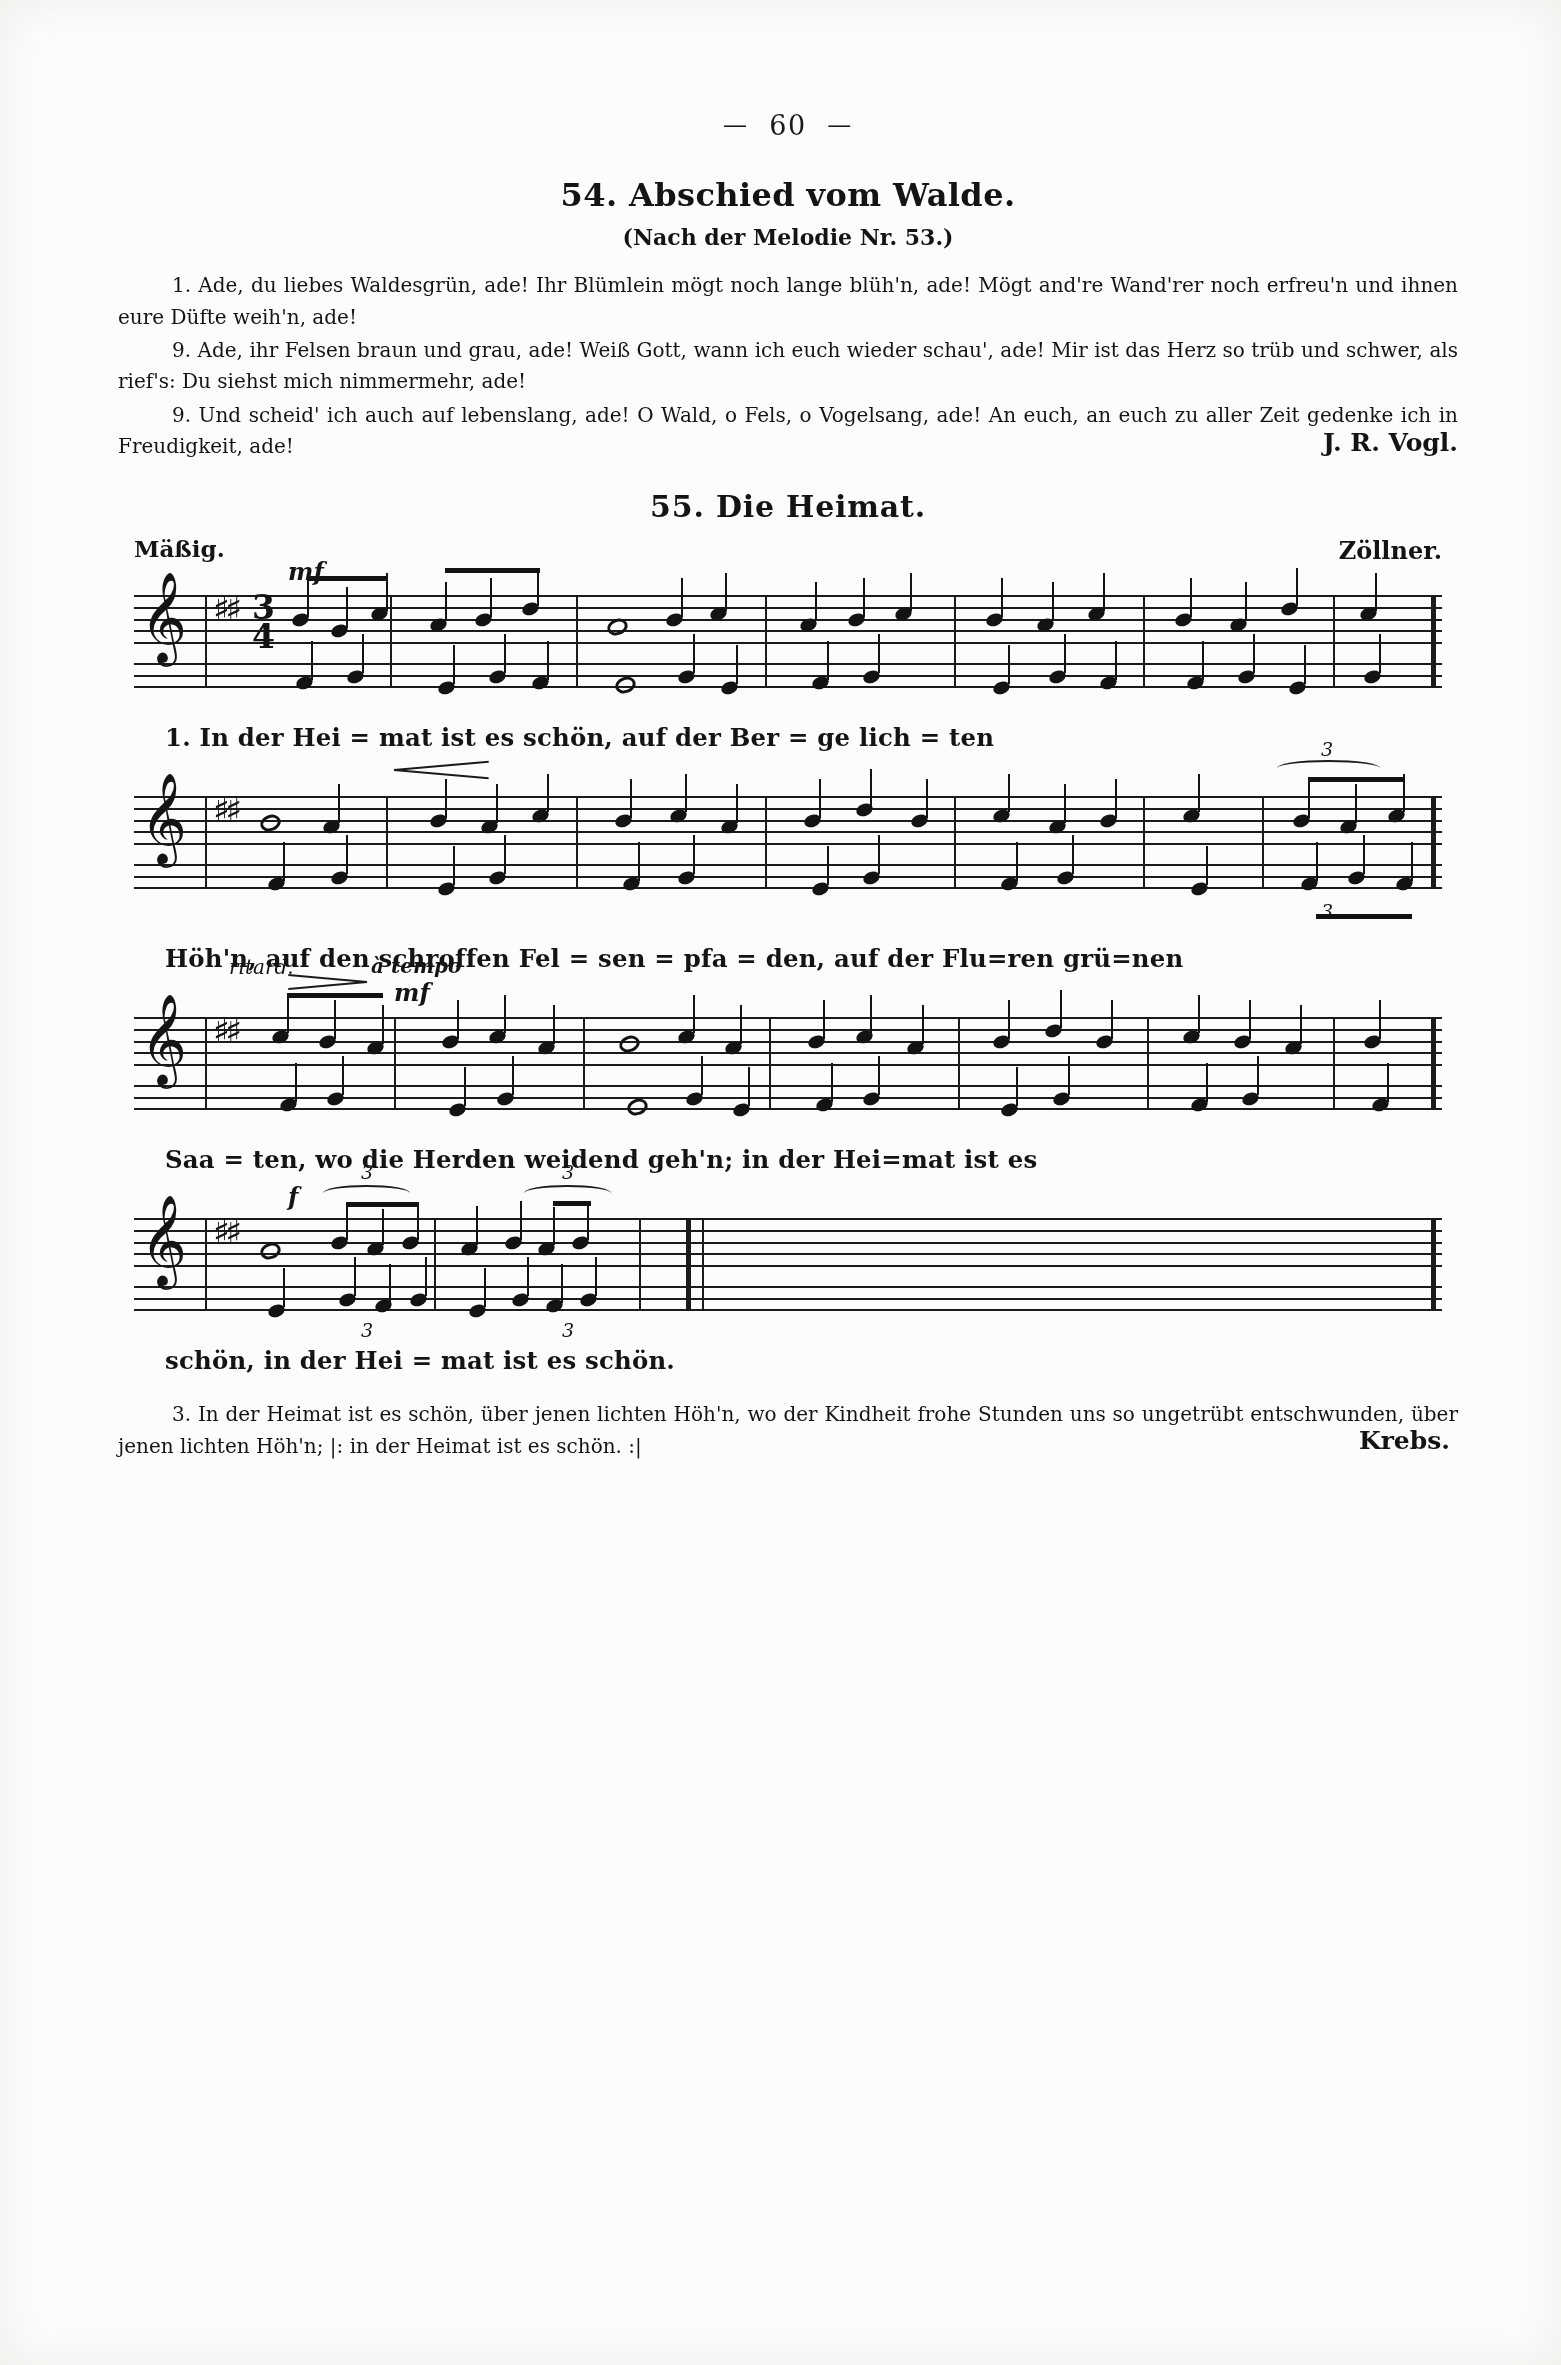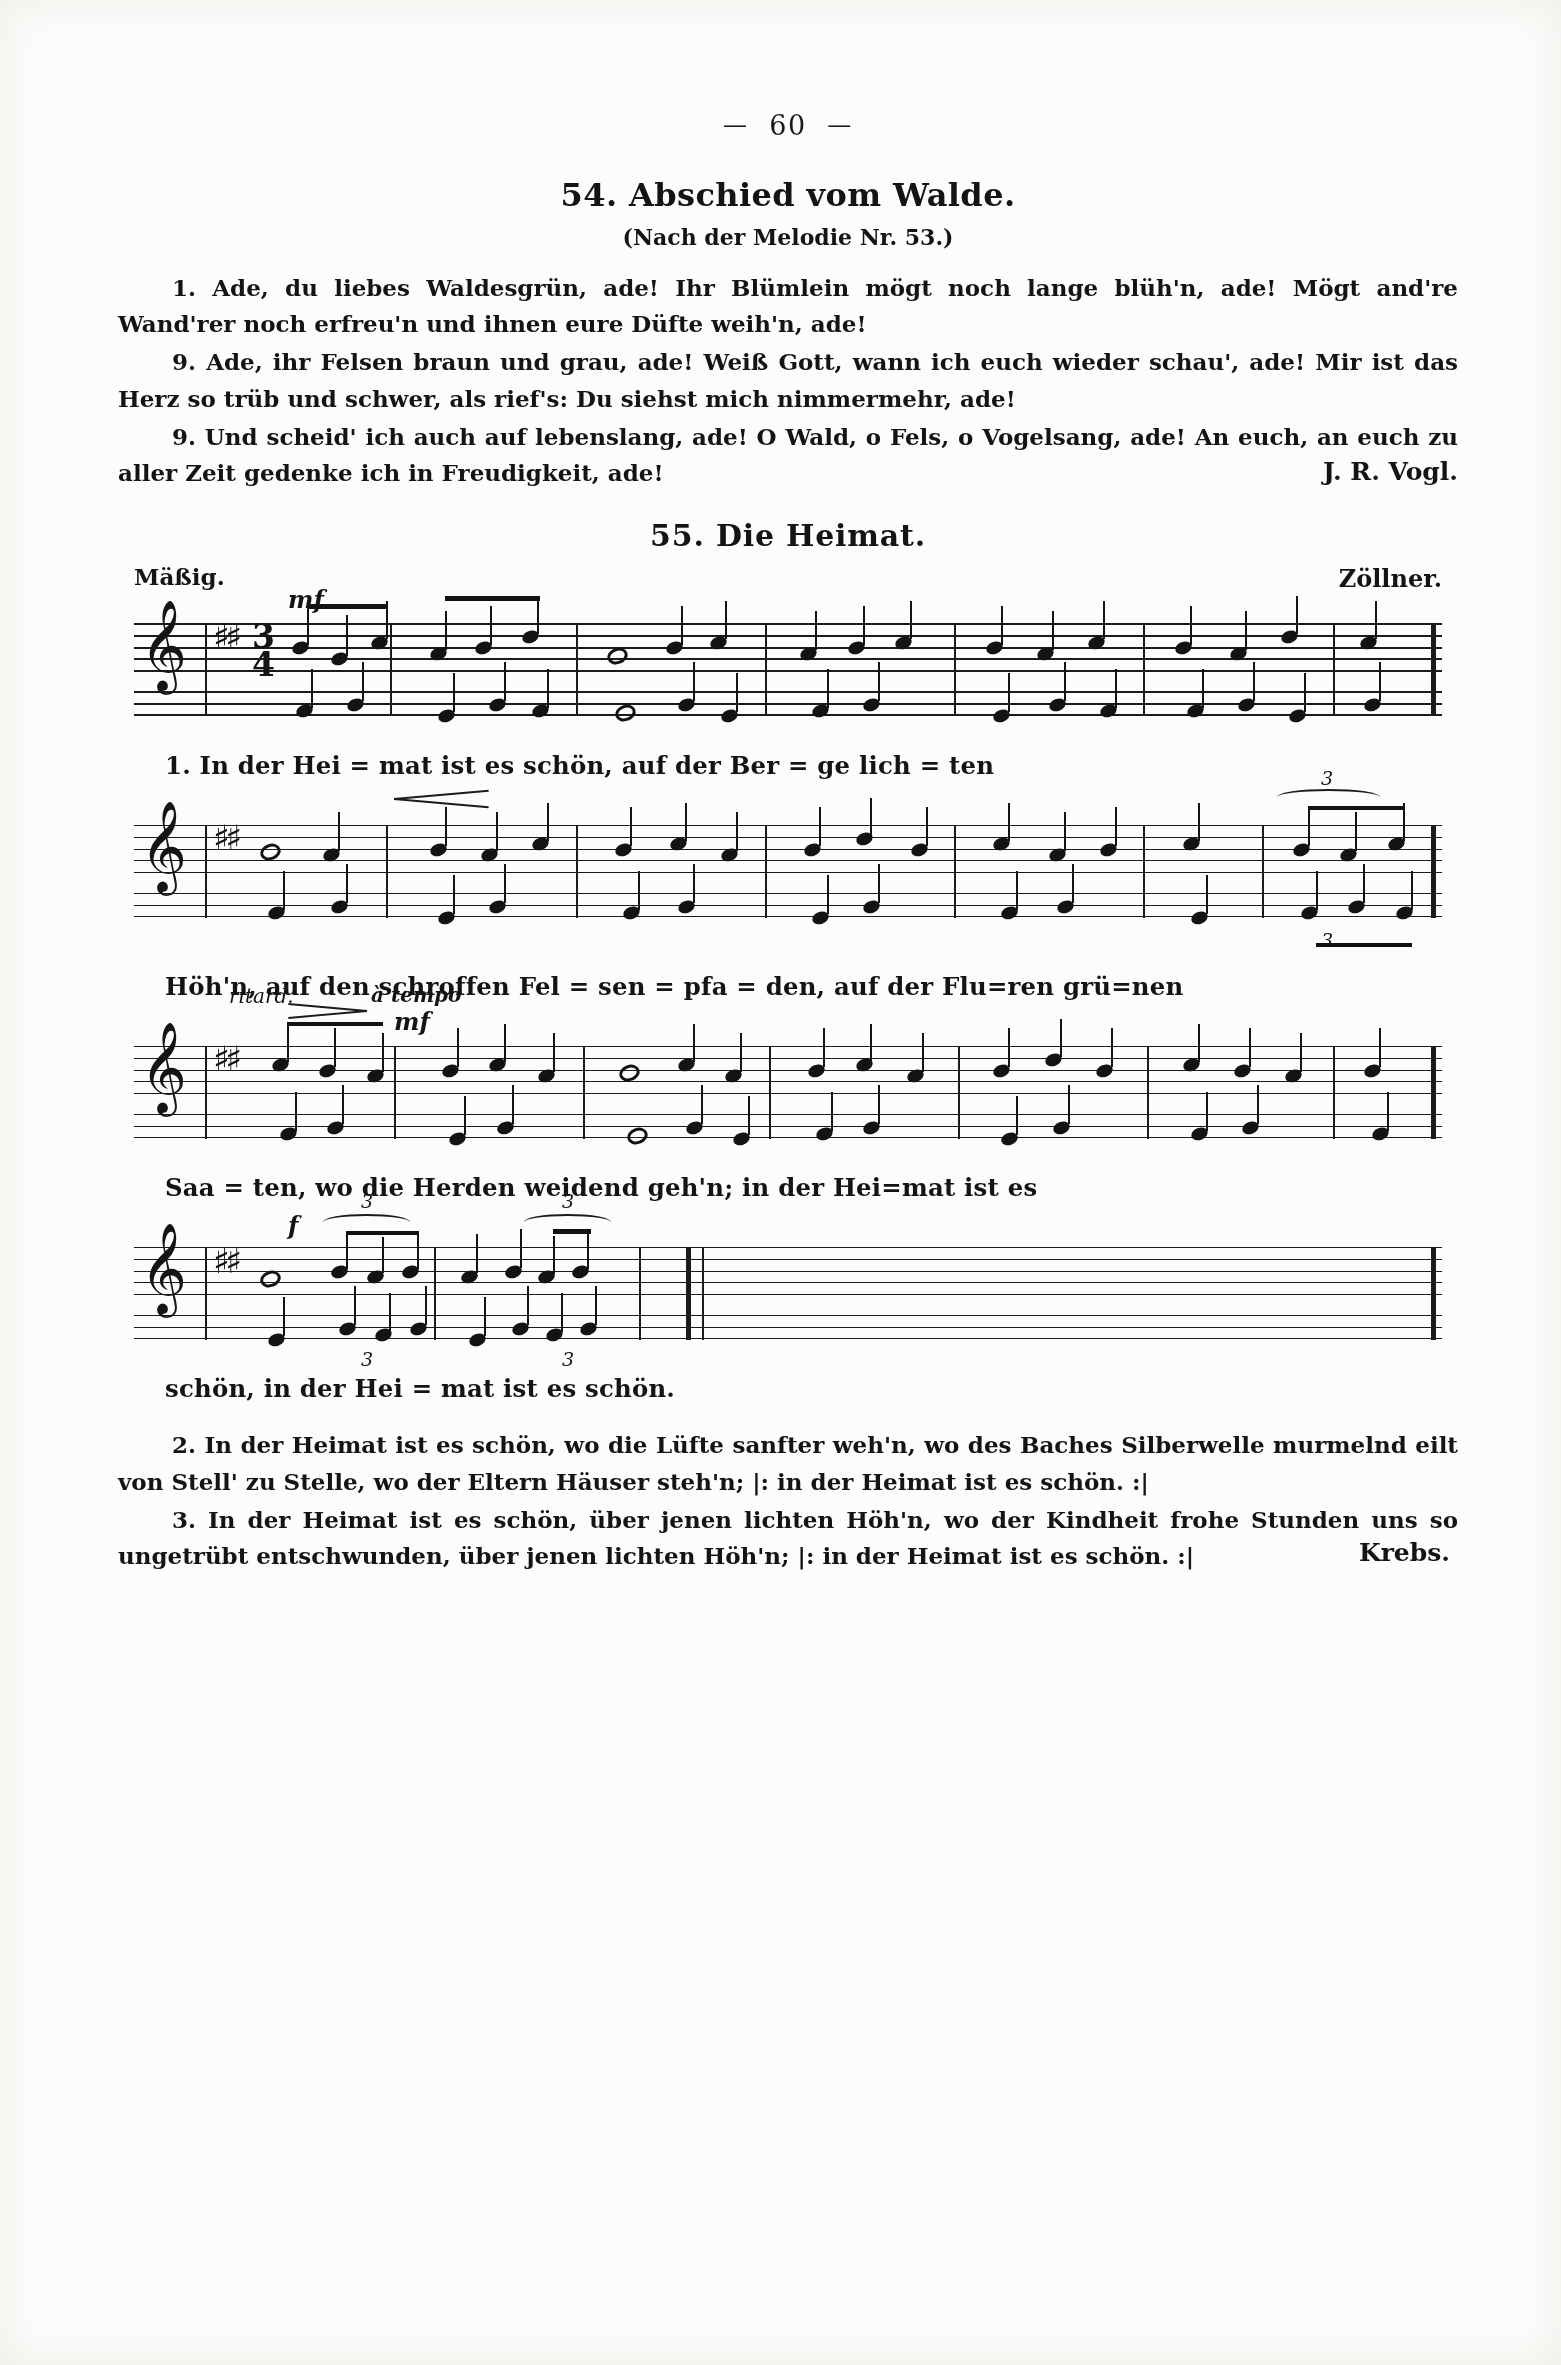--- a/index.html
+++ b/index.html
@@ -69,27 +69,27 @@
     font-family: "DejaVu Serif", serif;
   }
   .song-subtitle {
     text-align: center;
     font-size: 22px;
     margin: 0 0 20.5px 0;
     font-family: "DejaVu Serif", serif;
   }
 
   .verse {
-    font-size: 23px;
+    font-size: 20px;
     line-height: 1.58;
     text-align: justify;
     text-justify: inter-word;
     margin: 0 0 1.6px 0;
     font-family: "DejaVu Serif", serif;
-    font-weight: 700;
+    font-weight: 400;
   }
   .verse .indent { display: inline-block; width: 54px; }
 
   .composer-right {
     text-align: right;
     font-size: 25px;
     font-weight: bold;
     margin-top: -36px;
     margin-bottom: 24px;
     font-family: "DejaVu Serif", serif;
@@ -681,20 +681,19 @@
           <div class="stem" style="left:393px; top:39px; height:39px;"></div>
         <div class="note" style="left:412px; top:82px;"></div>
           <div class="stem" style="left:427px; top:46px; height:39px;"></div>
         <div class="note" style="left:446px; top:76px;"></div>
           <div class="stem" style="left:461px; top:39px; height:39px;"></div>
       </div>
     </div>
     <div class="lyric-line fraktur">schön,  in  der   Hei = mat   ist  es  schön.</div>
 
     <div class="verse-block">
-      <p class="verse fraktur"><span class="indent"></span><span>2. In der Heimat ist es schön, wo die Lüfte sanfter weh'n, wo des Baches Silberwelle murmelnd eilt von Stell' zu Stelle, wo der Eltern Häuser steh'n; |: in der Heimat ist es schön. :|</span></p>
       <p class="verse fraktur"><span class="indent"></span><span>3. In der Heimat ist es schön, über jenen lichten Höh'n, wo der Kindheit frohe Stunden uns so ungetrübt entschwunden, über jenen lichten Höh'n; |: in der Heimat ist es schön. :|</span></p>
       <div class="composer-bottom fraktur">Krebs.</div>
     </div>
 
   </div>
 </div>
 
 
 </body></html>

